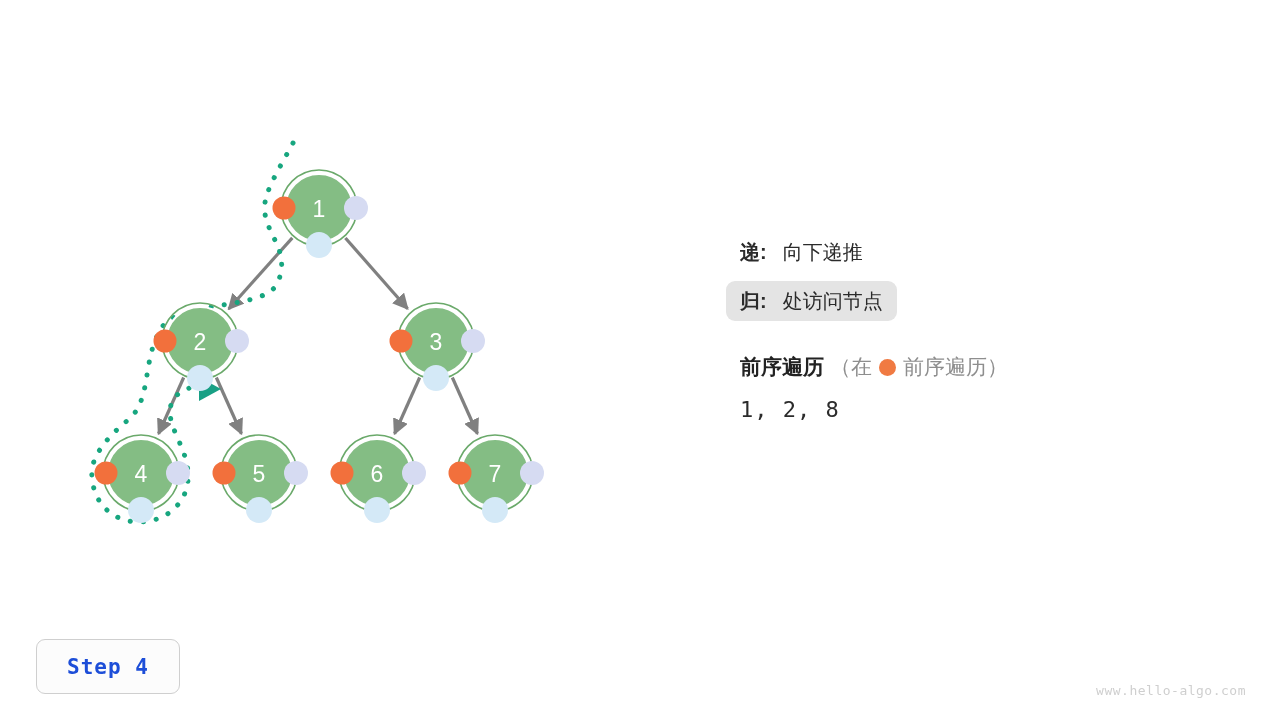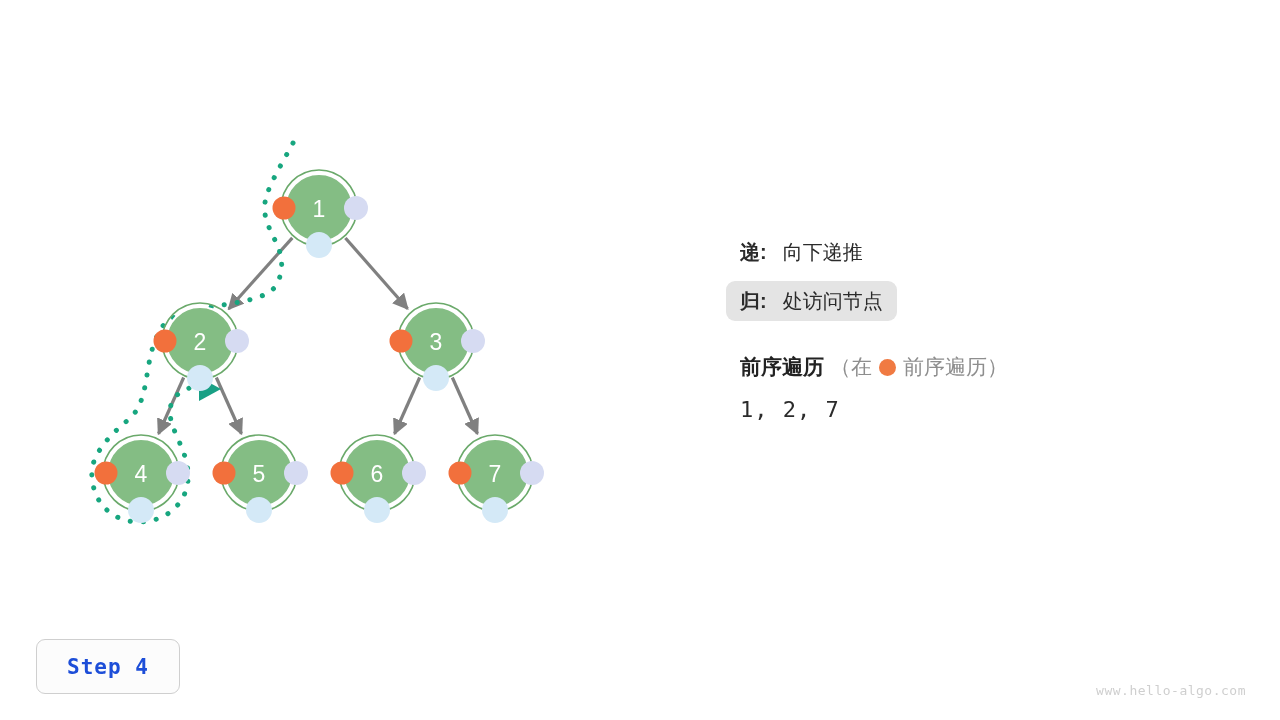--- a/index.html
+++ b/index.html
@@ -239,19 +239,19 @@
 
     <div class="trav-row">
       <span class="trav-title">前序遍历</span>
       <span class="trav-note">
         <span>（在</span>
         <span class="inline-dot"></span>
         <span>前序遍历）</span>
       </span>
     </div>
 
-    <div class="seq-row">1, 2, 7</div>
+    <div class="seq-row">1, 2, 8</div>
   </div>
 
   <div class="step-badge">Step 4</div>
 
   <div class="watermark">www.hello-algo.com</div>
 </div>
 
 </body></html>

